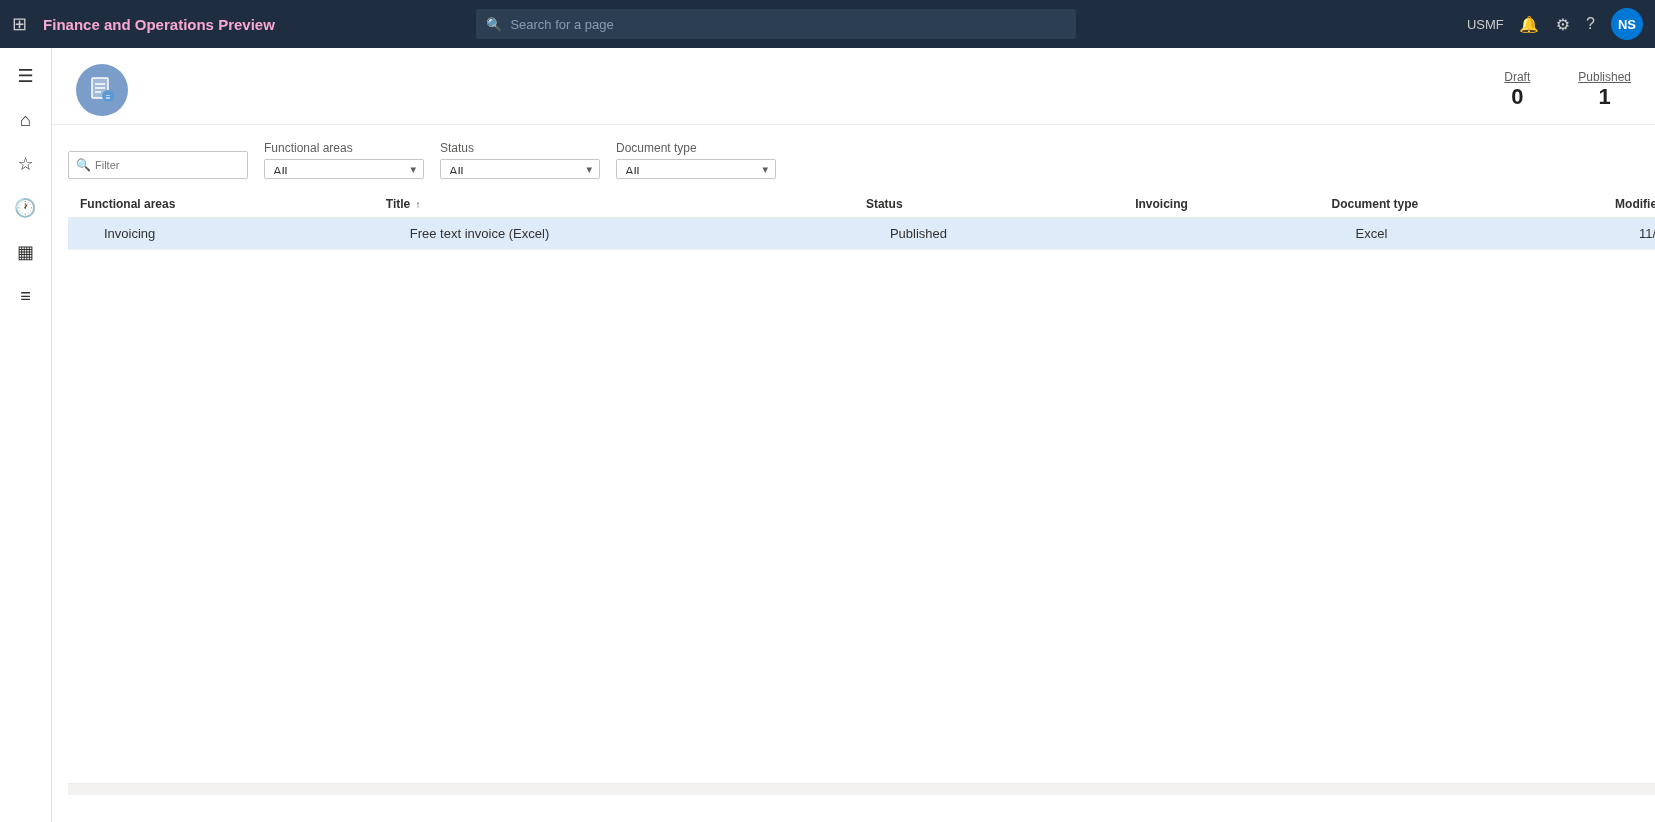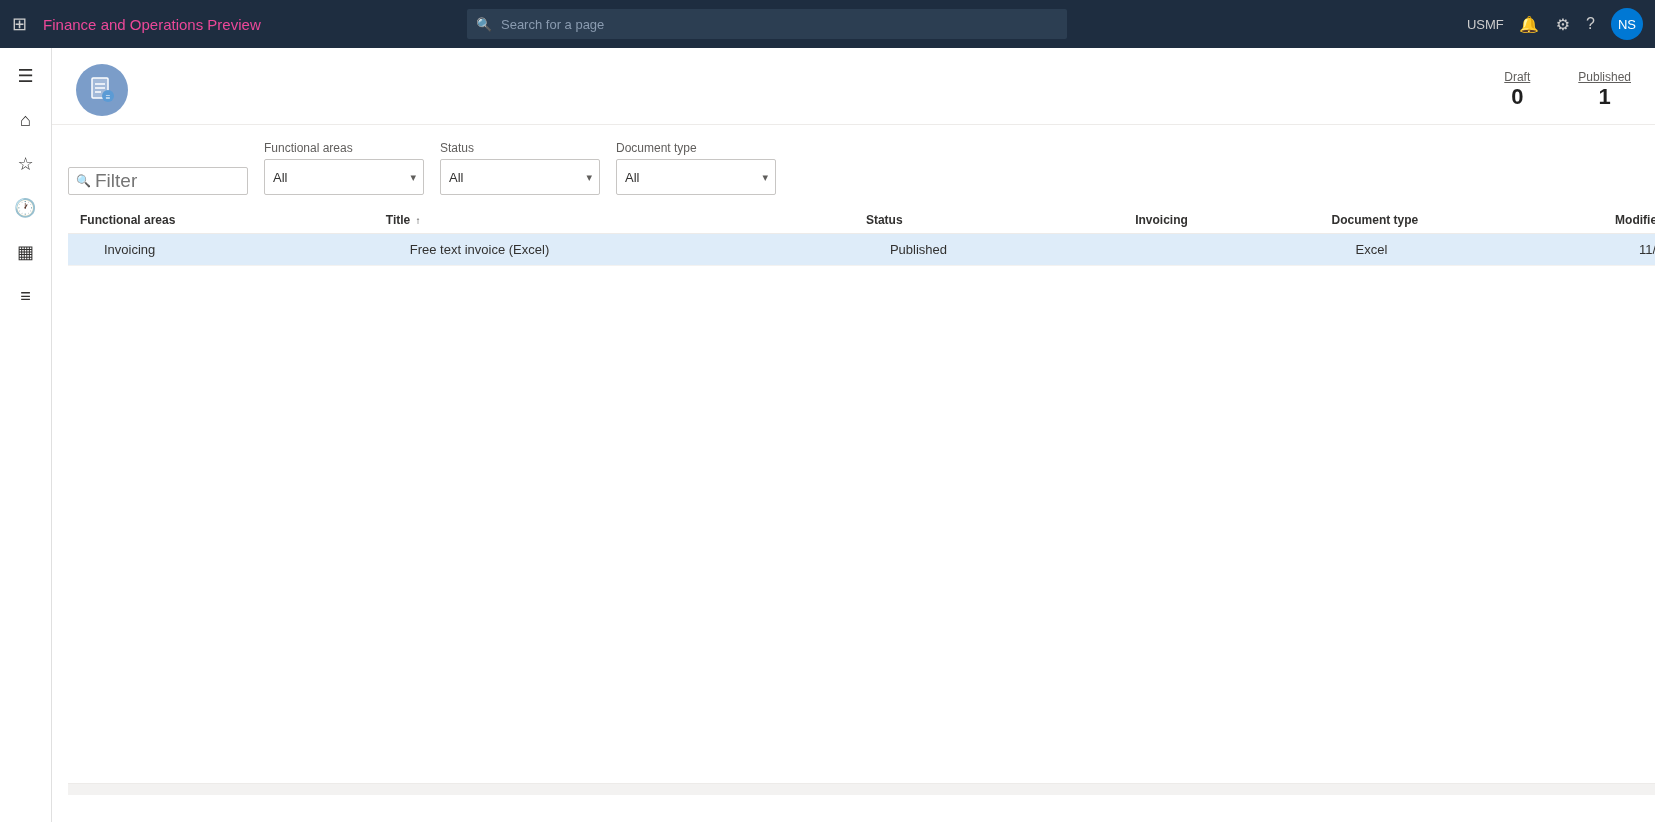--- a/index.html
+++ b/index.html
@@ -5,39 +5,39 @@
     * { box-sizing: border-box; margin: 0; padding: 0; }
     body { font-family: 'Segoe UI', Arial, sans-serif; font-size: 13px; background: #f3f2f1; overflow: hidden; width: 1655px; height: 822px; }
 
     
     .topbar {
       display: flex; align-items: center;
       background: #1e2d40; color: #fff;
       height: 48px; padding: 0 12px; gap: 12px;
     }
     .topbar-grid-icon { font-size: 18px; color: #ccc; cursor: pointer; margin-right: 4px; }
-    .topbar-title { font-size: 15px; font-weight: 400; color: #ec4899; flex: 0 0 auto; }
+    .topbar-title { font-size: 15px; font-weight: 700; color: #f9a8d4; flex: 0 0 auto; }
     .topbar-search {
       flex: 1; max-width: 600px; margin: 0 auto;
       display: flex; align-items: center;
       background: #2c3e52; border-radius: 2px;
       padding: 0 10px; height: 30px; gap: 8px;
     }
     .topbar-search input {
       background: transparent; border: none; color: #ccc; font-size: 13px; width: 100%; outline: none;
     }
     .topbar-search input::placeholder { color: #8a9bb0; }
     .topbar-right { display: flex; align-items: center; gap: 16px; margin-left: auto; text-align: right; }
     .topbar-company { font-size: 13px; color: #ccc; }
     .topbar-icon { font-size: 16px; color: #ccc; cursor: pointer; }
     .topbar-avatar {
       width: 32px; height: 32px; border-radius: 50%;
       background: #0078d4; color: #fff;
       display: flex; align-items: center; justify-content: center;
-      font-size: 13px; font-weight: 400;
+      font-size: 13px; font-weight: 700;
     }
 
     
     .sidebar {
       position: fixed; left: 0; top: 48px; bottom: 0;
       width: 52px; background: #fff;
       border-right: 1px solid #e0e0e0;
       display: flex; flex-direction: column; align-items: center;
       padding-top: 8px; gap: 4px;
     }
@@ -83,27 +83,27 @@
     }
 
     
     .filters-row {
       display: flex; align-items: flex-end; gap: 16px; margin-bottom: 12px;
     }
     .filter-group { display: flex; flex-direction: column; gap: 4px; }
     .filter-label { font-size: 12px; color: #605e5c; }
     .filter-input {
       border: 1px solid #c8c6c4; border-radius: 2px;
-      padding: 4px 20px; font-size: 19px; color: #323130; height: 28px;
+      padding: 4px 20px; font-size: 11px; color: #323130; height: 28px;
       outline: none;
     }
     .filter-select {
       border: 1px solid #c8c6c4; border-radius: 2px;
       padding: 4px 28px 4px 8px; font-size: 13px;
-      color: #323130; height: 36px; outline: none;
+      color: #323130; height: 20px; outline: none;
       appearance: none; background: #fff;
       cursor: pointer; min-width: 160px;
     }
     .select-wrapper { position: relative; display: inline-block; }
     .select-wrapper::after {
       content: '▾'; position: absolute; right: 8px; top: 50%; transform: translateY(-50%);
       pointer-events: none; color: #605e5c; font-size: 11px;
     }
     .filter-search-wrapper { position: relative; }
     .filter-search-wrapper input { padding-left: 26px; }

